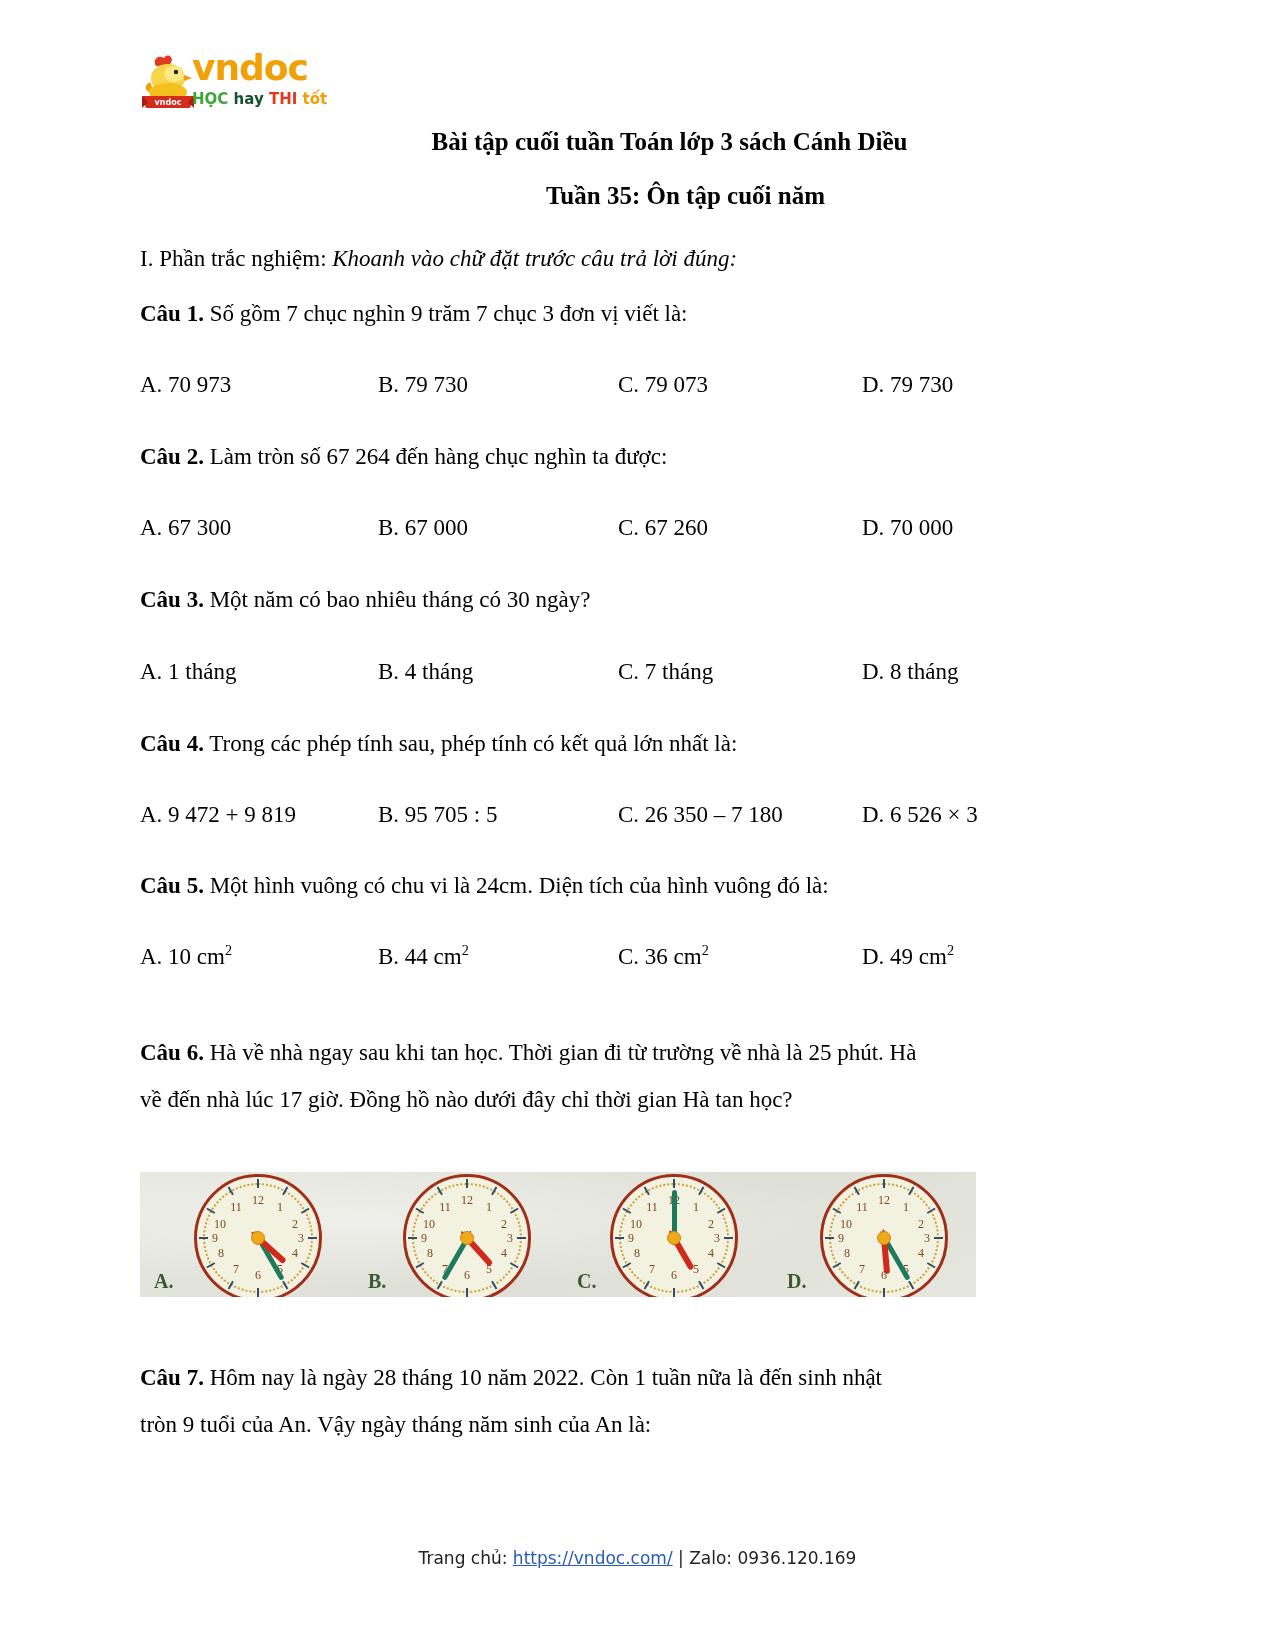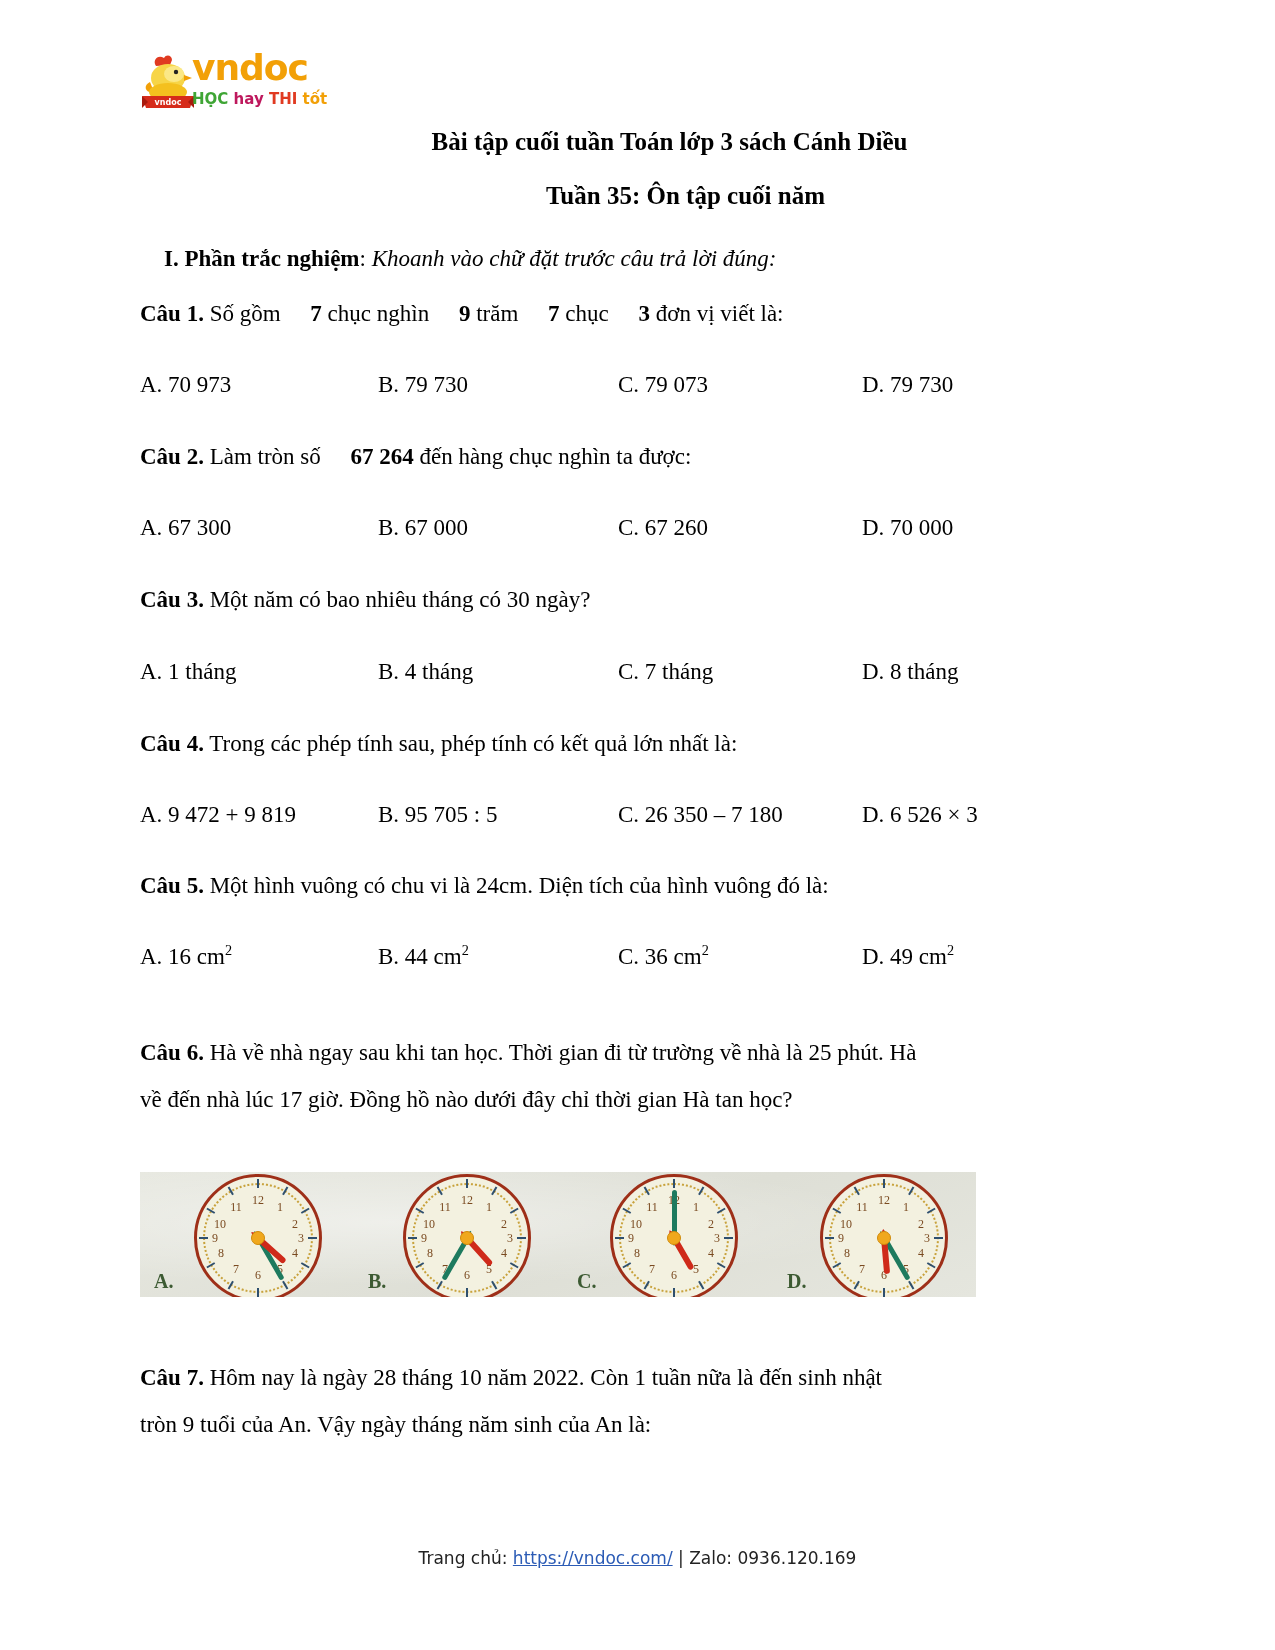--- a/index.html
+++ b/index.html
@@ -53,21 +53,21 @@
     position: absolute;
     left: 52px;
     top: 42px;
     font-family: "DejaVu Sans", sans-serif;
     font-weight: bold;
     font-size: 15px;
     letter-spacing: 0px;
     white-space: nowrap;
   }
   .tag-hoc { color: #3FA535; }
-  .tag-hay { color: #be185d; }
+  .tag-hay { color: #14532d; }
   .tag-thi { color: #E03A21; }
   .tag-tot { color: #F2A007; }
 
   
   .title {
     position: absolute;
     left: 0;
     width: 1275px;
     text-align: center;
     font-weight: bold;
@@ -78,21 +78,21 @@
   .title-2 { top: 181px; margin-left: 48px; }
 
   
   .line {
     position: absolute;
     left: 140px;
     font-size: 23px;
     line-height: 30px;
     white-space: nowrap;
   }
-  .line b { font-weight: bold; margin-left: 24px; }
+  .line b { font-weight: normal; }
   .line i { font-style: italic; }
   .q-label { font-weight: bold; }
 
   .opt {
     position: absolute;
     font-size: 23px;
     line-height: 30px;
     white-space: nowrap;
   }
   sup {
@@ -302,21 +302,21 @@
   </div>
   <div class="opt" style="left:140px; top:800px;">A. 9 472 + 9 819</div>
   <div class="opt" style="left:378px; top:800px;">B. 95 705 : 5</div>
   <div class="opt" style="left:618px; top:800px;">C. 26 350 – 7 180</div>
   <div class="opt" style="left:862px; top:800px;">D. 6 526 × 3</div>
 
   <div class="line" style="top:871px;">
     <span class="q-label">Câu 5.</span>
     <span>Một hình vuông có chu vi là 24cm. Diện tích của hình vuông đó là:</span>
   </div>
-  <div class="opt" style="left:140px; top:942px;"><span>A. 16 cm</span><sup>2</sup></div>
+  <div class="opt" style="left:140px; top:942px;"><span>A. 10 cm</span><sup>2</sup></div>
   <div class="opt" style="left:378px; top:942px;"><span>B. 44 cm</span><sup>2</sup></div>
   <div class="opt" style="left:618px; top:942px;"><span>C. 36 cm</span><sup>2</sup></div>
   <div class="opt" style="left:862px; top:942px;"><span>D. 49 cm</span><sup>2</sup></div>
 
   <div class="line" style="top:1038px;">
     <span class="q-label">Câu 6.</span>
     <span>Hà về nhà ngay sau khi tan học. Thời gian đi từ trường về nhà là 25 phút. Hà</span>
   </div>
   <div class="line" style="top:1085px;">
     <span>về đến nhà lúc 17 giờ. Đồng hồ nào dưới đây chỉ thời gian Hà tan học?</span>

